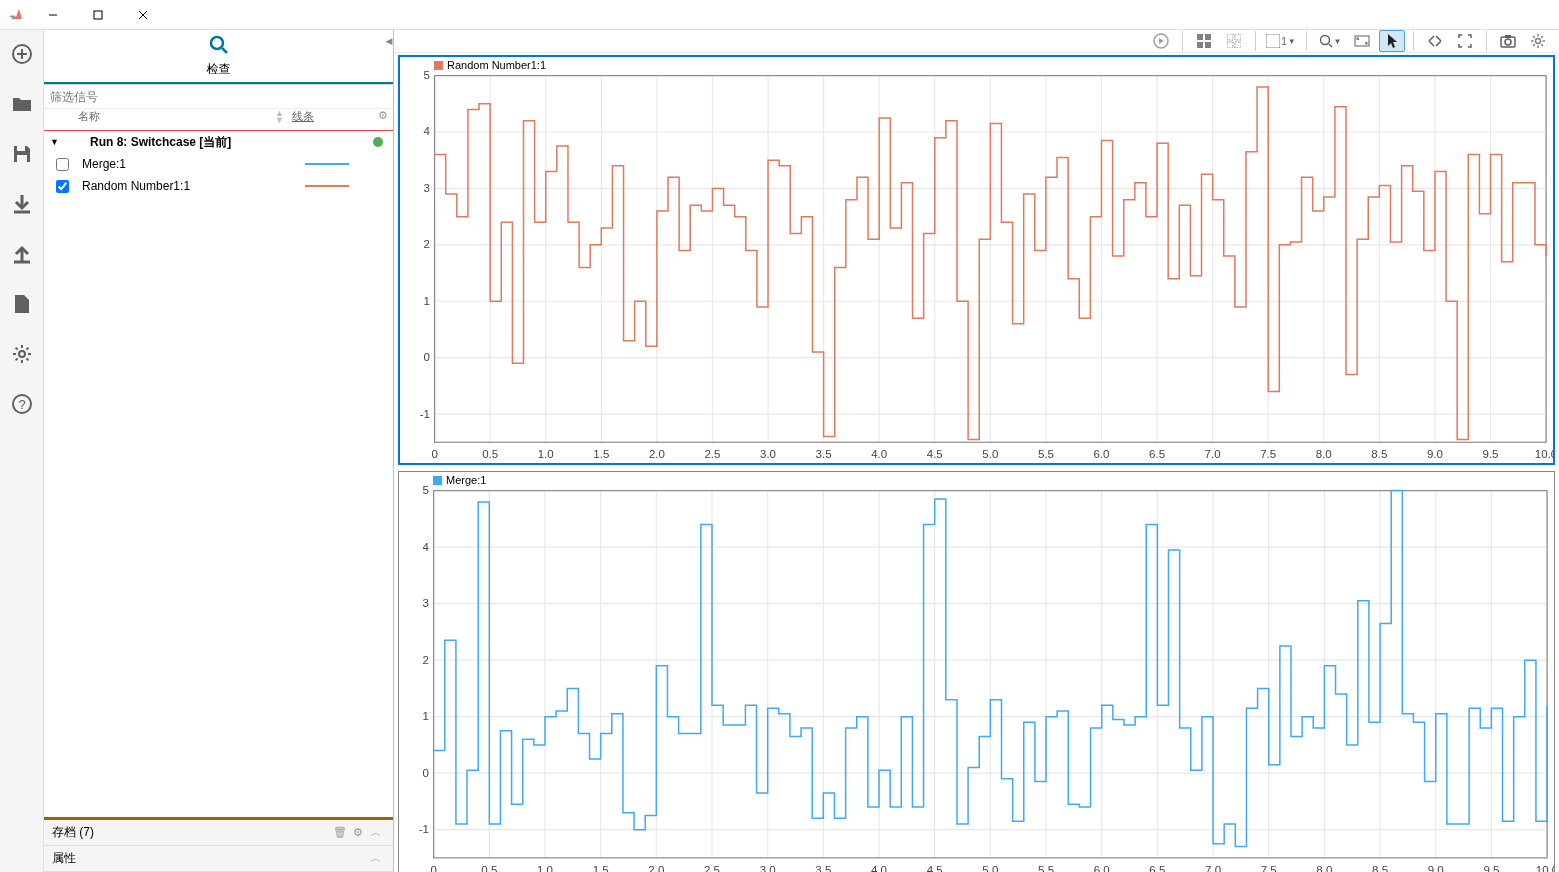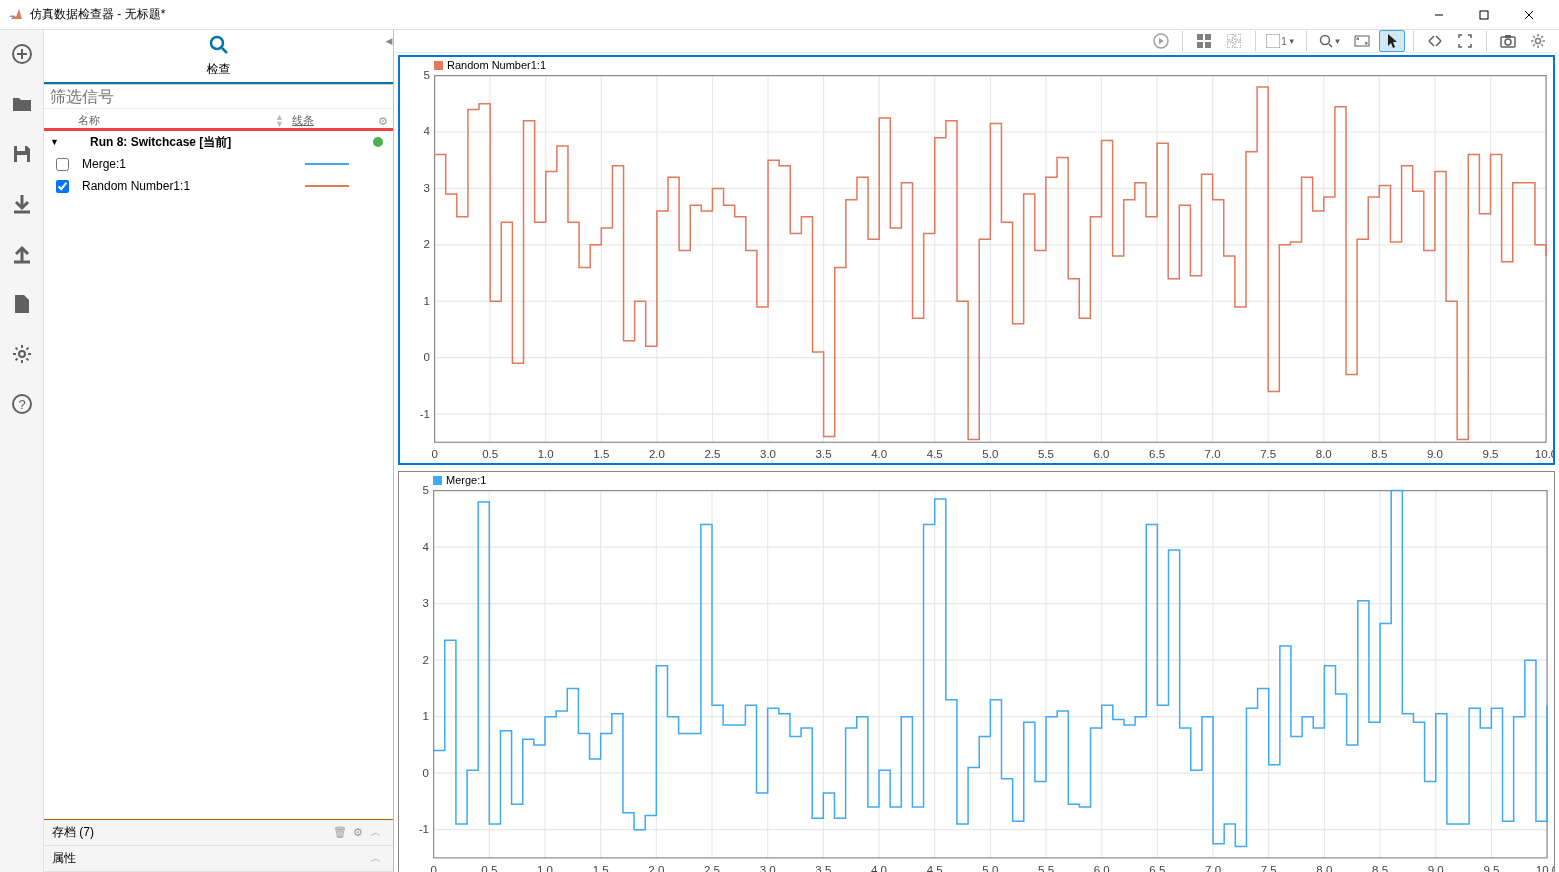--- a/index.html
+++ b/index.html
@@ -17,43 +17,43 @@
 .panel-left { width: 350px; border-right: 1px solid #c0c0c0; display: flex; flex-direction: column; position: relative; }
 .panel-left .collapse { position: absolute; right: -1px; top: 4px; width: 10px; height: 14px; display: flex; align-items: center; justify-content: center; cursor: pointer; color: #888; font-size: 9px; }
 
 .tabs { display: flex; height: 55px; border-bottom: 1px solid #d0d0d0; }
 .tab { flex: 1; display: flex; flex-direction: column; align-items: center; justify-content: center; cursor: pointer; }
 .tab.active { border-bottom: 2px solid #0076a8; }
 .tab .ticon { font-size: 20px; }
 .tab .tlabel { font-size: 12px; }
 
 .filter-row { display: flex; align-items: center; height: 24px; border-bottom: 1px solid #eee; }
-.filter-input { flex: 1; border: none; padding: 2px 6px; font-size: 16px; outline: none; color: #0369a1; }
-
-.header-row { display: flex; align-items: flex-end; height: 22px; border-bottom: 3px solid #ef4444; font-size: 11px; color: #666; }
+.filter-input { flex: 1; border: none; padding: 2px 6px; font-size: 12px; outline: none; color: #0369a1; }
+
+.header-row { display: flex; align-items: flex-start; height: 22px; border-bottom: 1px solid #ef4444; font-size: 11px; color: #666; }
 .header-row .col-cb { width: 30px; }
 .header-row .col-name { flex: 1; padding-left: 4px; display: flex; align-items: center; justify-content: space-between; }
 .header-row .col-line { width: 85px; padding-left: 4px; text-decoration: underline; }
 .header-row .sorter { color: #bbb; font-size: 9px; line-height: 7px; margin-right: 4px; }
 .header-row .gear { width: 20px; text-align: center; color: #999; cursor: pointer; }
 
 .tree { flex: 1; overflow: auto; }
 .run-row { display: flex; align-items: center; height: 22px; padding: 0 6px; font-weight: bold; cursor: pointer; }
 .run-row .arrow { width: 12px; font-size: 9px; }
 .run-row .runlabel { flex: 1; padding-left: 28px; }
 .run-row .dot { width: 10px; height: 10px; border-radius: 50%; background: #4caf50; margin-right: 4px; }
 
 .sig-row { display: flex; align-items: center; height: 22px; padding-left: 6px; }
 .sig-row .cb { width: 24px; display: flex; align-items: center; justify-content: center; }
 .sig-row .cb input { width: 13px; height: 13px; }
 .sig-row .sname { flex: 1; padding-left: 8px; }
 .sig-row .sline { width: 88px; display: flex; align-items: center; }
 .sig-row .sline .swatch { width: 44px; height: 2px; }
 
-.bottom-sections { border-top: 1px solid #a16207; }
+.bottom-sections { border-top: 3px solid #a16207; }
 .section-hdr { display: flex; align-items: center; height: 26px; padding: 0 8px; background: #f5f5f5; border-bottom: 1px solid #e0e0e0; cursor: pointer; }
 .section-hdr .slabel { flex: 1; font-size: 12px; }
 .section-hdr .sicon { width: 18px; text-align: center; color: #999; cursor: pointer; font-size: 11px; }
 
 .main { flex: 1; display: flex; flex-direction: column; }
 .toolbar { height: 30px; display: flex; align-items: center; justify-content: flex-end; padding: 0 8px; gap: 4px; border-bottom: 1px solid #eee; }
 .toolbar .tbtn { width: 26px; height: 22px; display: flex; align-items: center; justify-content: center; cursor: pointer; color: #606060; border-radius: 2px; }
 .toolbar .tbtn.active { background: #d0e8f5; border: 1px solid #4aa3d0; }
 .toolbar .sep { width: 1px; height: 20px; background: #d0d0d0; margin: 0 4px; }
 .toolbar .dd { font-size: 8px; margin-left: 1px; }
@@ -69,21 +69,20 @@
 .axisline { stroke: #888; stroke-width: 1; }
 </style>
 </head>
 <body>
 
 <div class="titlebar">
   <svg class="logo" viewBox="0 0 16 16">
       <path d="M3 12 L6 8 L8 10 L11 2 L14 12 Z" fill="#e2795b"></path>
       <path d="M1 10 L4 8 L6 10 Z" fill="#3fa9f5"></path>
     </svg>
-  <div class="title">仿真数据检查器 - 无标题*</div>
   <div class="winbtn">
       <svg width="10" height="10">
         <line x1="1" y1="5" x2="9" y2="5" stroke="#000"></line>
       </svg>
     </div>
   <div class="winbtn">
       <svg width="10" height="10">
         <rect x="1" y="1" width="8" height="8" fill="none" stroke="#000"></rect>
       </svg>
     </div>

